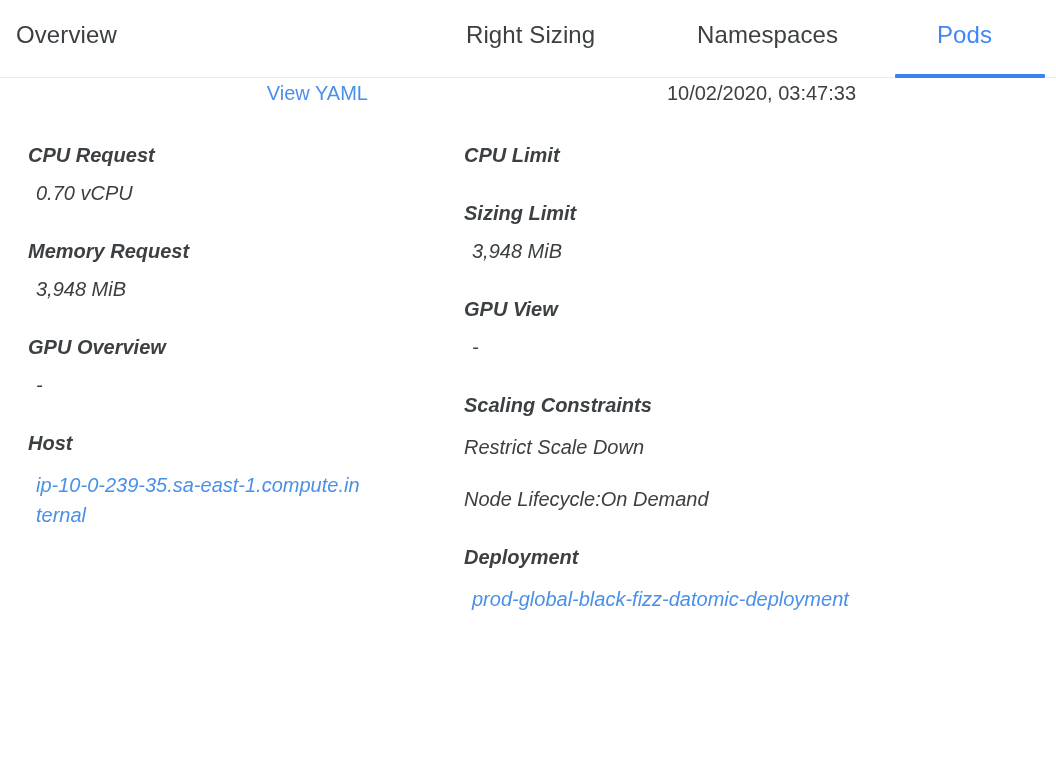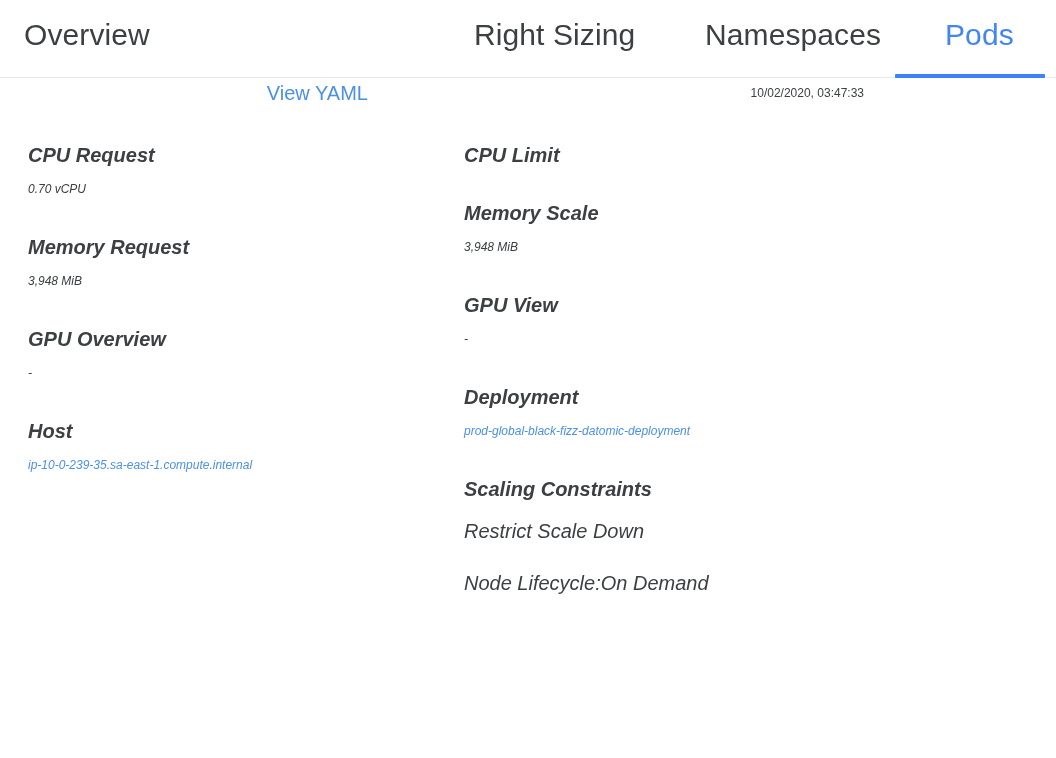--- a/index.html
+++ b/index.html
@@ -21,28 +21,27 @@
     position: relative;
     height: 78px;
     box-sizing: border-box;
     border-bottom: 1px solid #e8eaed;
     display: flex;
     align-items: flex-start;
   }
   .tab {
     position: absolute;
     top: 18px;
-    font-size: 30px;
+    font-size: 24px;
     line-height: 34px;
     color: #3c4043;
     font-weight: 400;
     white-space: nowrap;
     letter-spacing: 0.1px;
     cursor: pointer;
-    margin-left: 8px;
   }
   .tab.active {
     color: #4285f4;
   }
   .tab-underline {
     position: absolute;
     left: 895px;
     width: 150px;
     top: 74px;
     height: 4px;
@@ -70,25 +69,25 @@
 
   .field-label {
     font-size: 20px;
     line-height: 30px;
     font-weight: 700;
     color: #3c4043;
     margin: 0 0 4px 0;
     white-space: nowrap;
   }
   .field-value {
-    font-size: 12px;
+    font-size: 20px;
     line-height: 30px;
     font-weight: 400;
     color: #3c4043;
-    margin: 0;
+    margin: 8px;
   }
   .field-value.link,
   .standalone-link {
     color: #4a90e8;
     text-decoration: none;
     cursor: pointer;
     word-break: break-all;
     display: inline-block;
     max-width: 100%;
   }
@@ -156,36 +155,36 @@
 
     <div class="top-row">
       <span class="field-value">10/02/2020, 03:47:33</span>
     </div>
 
     <div class="field">
       <div class="field-label">CPU Limit</div>
     </div>
 
     <div class="field">
-      <div class="field-label">Memory Scale</div>
+      <div class="field-label">Sizing Limit</div>
       <div class="field-value">3,948 MiB</div>
     </div>
 
     <div class="field">
       <div class="field-label">GPU View</div>
       <div class="field-value">-</div>
     </div>
 
     <div class="field">
-      <div class="field-label">Deployment</div>
-      <a class="field-value link">prod-global-black-fizz-datomic-deployment</a>
-    </div>
-
-    <div class="field">
       <div class="field-label">Scaling Constraints</div>
       <div style="height:8px;"></div>
       <div class="constraint-line">Restrict Scale Down</div>
       <div class="constraint-line">Node Lifecycle:On Demand</div>
+    </div>
+
+    <div class="field">
+      <div class="field-label">Deployment</div>
+      <a class="field-value link">prod-global-black-fizz-datomic-deployment</a>
     </div>
 
   </div>
 
 </div>
 
 </body></html>

